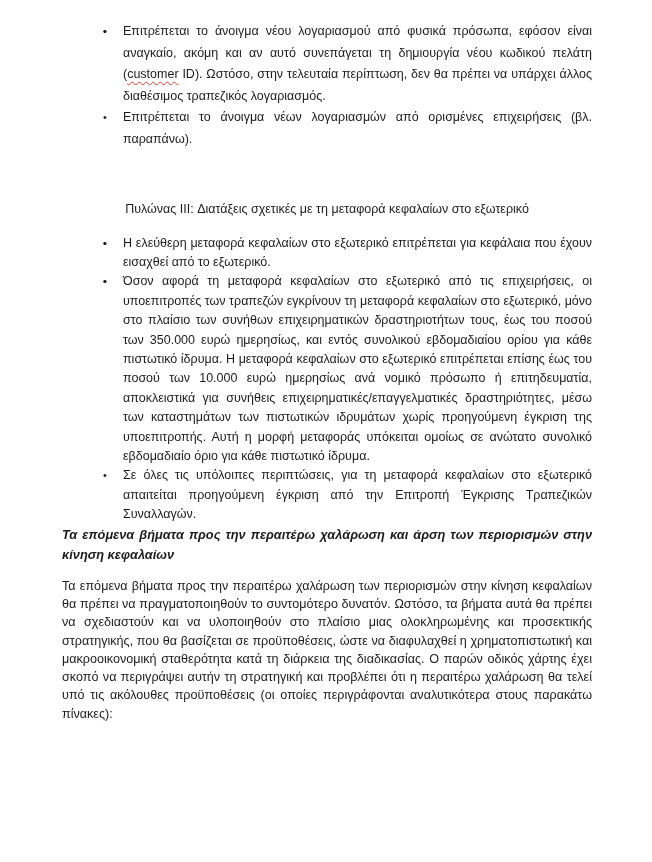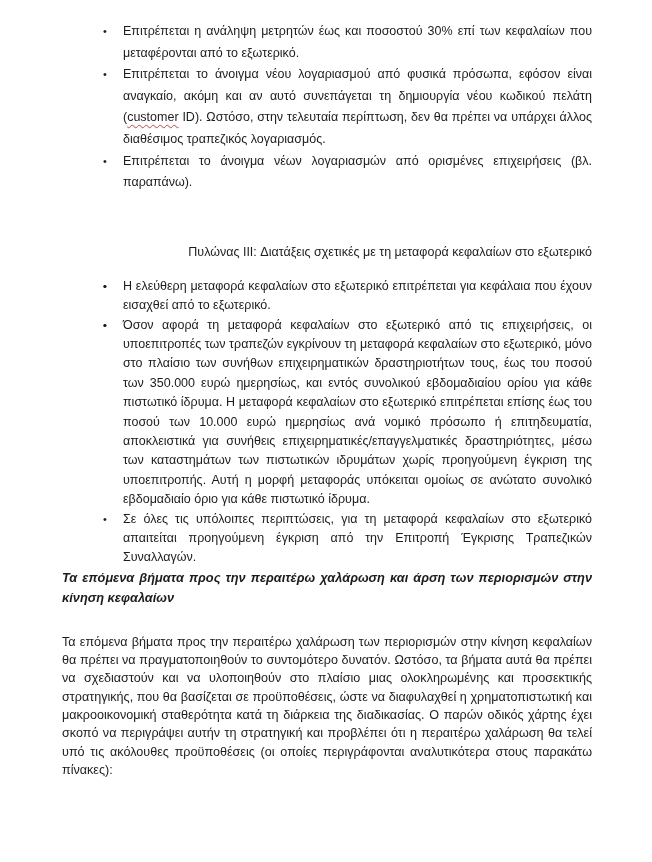--- a/index.html
+++ b/index.html
@@ -36,57 +36,56 @@
   }
   .list-top{
     font-size:12.5px;
     line-height:21.6px;
   }
   .pillar-heading{
     margin-top:49px;
     font-size:12.5px;
     line-height:19px;
     font-weight:normal;
-    text-align:right;
+    text-align:center;
   }
   .list-pillar{
     margin-top:15px;
     font-size:12.5px;
     line-height:19.4px;
   }
   .next-steps-heading{
     font-size:12.8px;
     line-height:20px;
     font-weight:bold;
     font-style:italic;
     text-align:justify;
   }
   .next-steps-para{
-    margin-top:25px;
+    margin-top:12px;
     font-size:12.6px;
     line-height:18.3px;
     text-align:justify;
   }
   .misspelled{
     text-decoration-line:underline;
     text-decoration-style:wavy;
     text-decoration-color:var(--squiggle);
     text-decoration-thickness:1px;
     text-underline-offset:3px;
   }
 </style>
 </head>
 <body>
 
 <div class="page">
 
   <ul class="blist list-top">
     <li>
       <span class="bullet">•</span>
-      <span>Επιτρέπεται η ανάληψη μετρητών έως και ποσοστού 30% επί των κεφαλαίων που μεταφέρονται από το εξωτερικό.</span>
     </li>
     <li>
       <span class="bullet">•</span>
       <span><span>Επιτρέπεται το άνοιγμα νέου λογαριασμού από φυσικά πρόσωπα, εφόσον είναι αναγκαίο, ακόμη και αν αυτό συνεπάγεται τη δημιουργία νέου κωδικού πελάτη (</span><span class="misspelled">customer</span><span> ID). Ωστόσο, στην τελευταία περίπτωση, δεν θα πρέπει να υπάρχει άλλος διαθέσιμος τραπεζικός λογαριασμός.</span></span>
     </li>
     <li>
       <span class="bullet">•</span>
       <span>Επιτρέπεται το άνοιγμα νέων λογαριασμών από ορισμένες επιχειρήσεις (βλ. παραπάνω).</span>
     </li>
   </ul>

